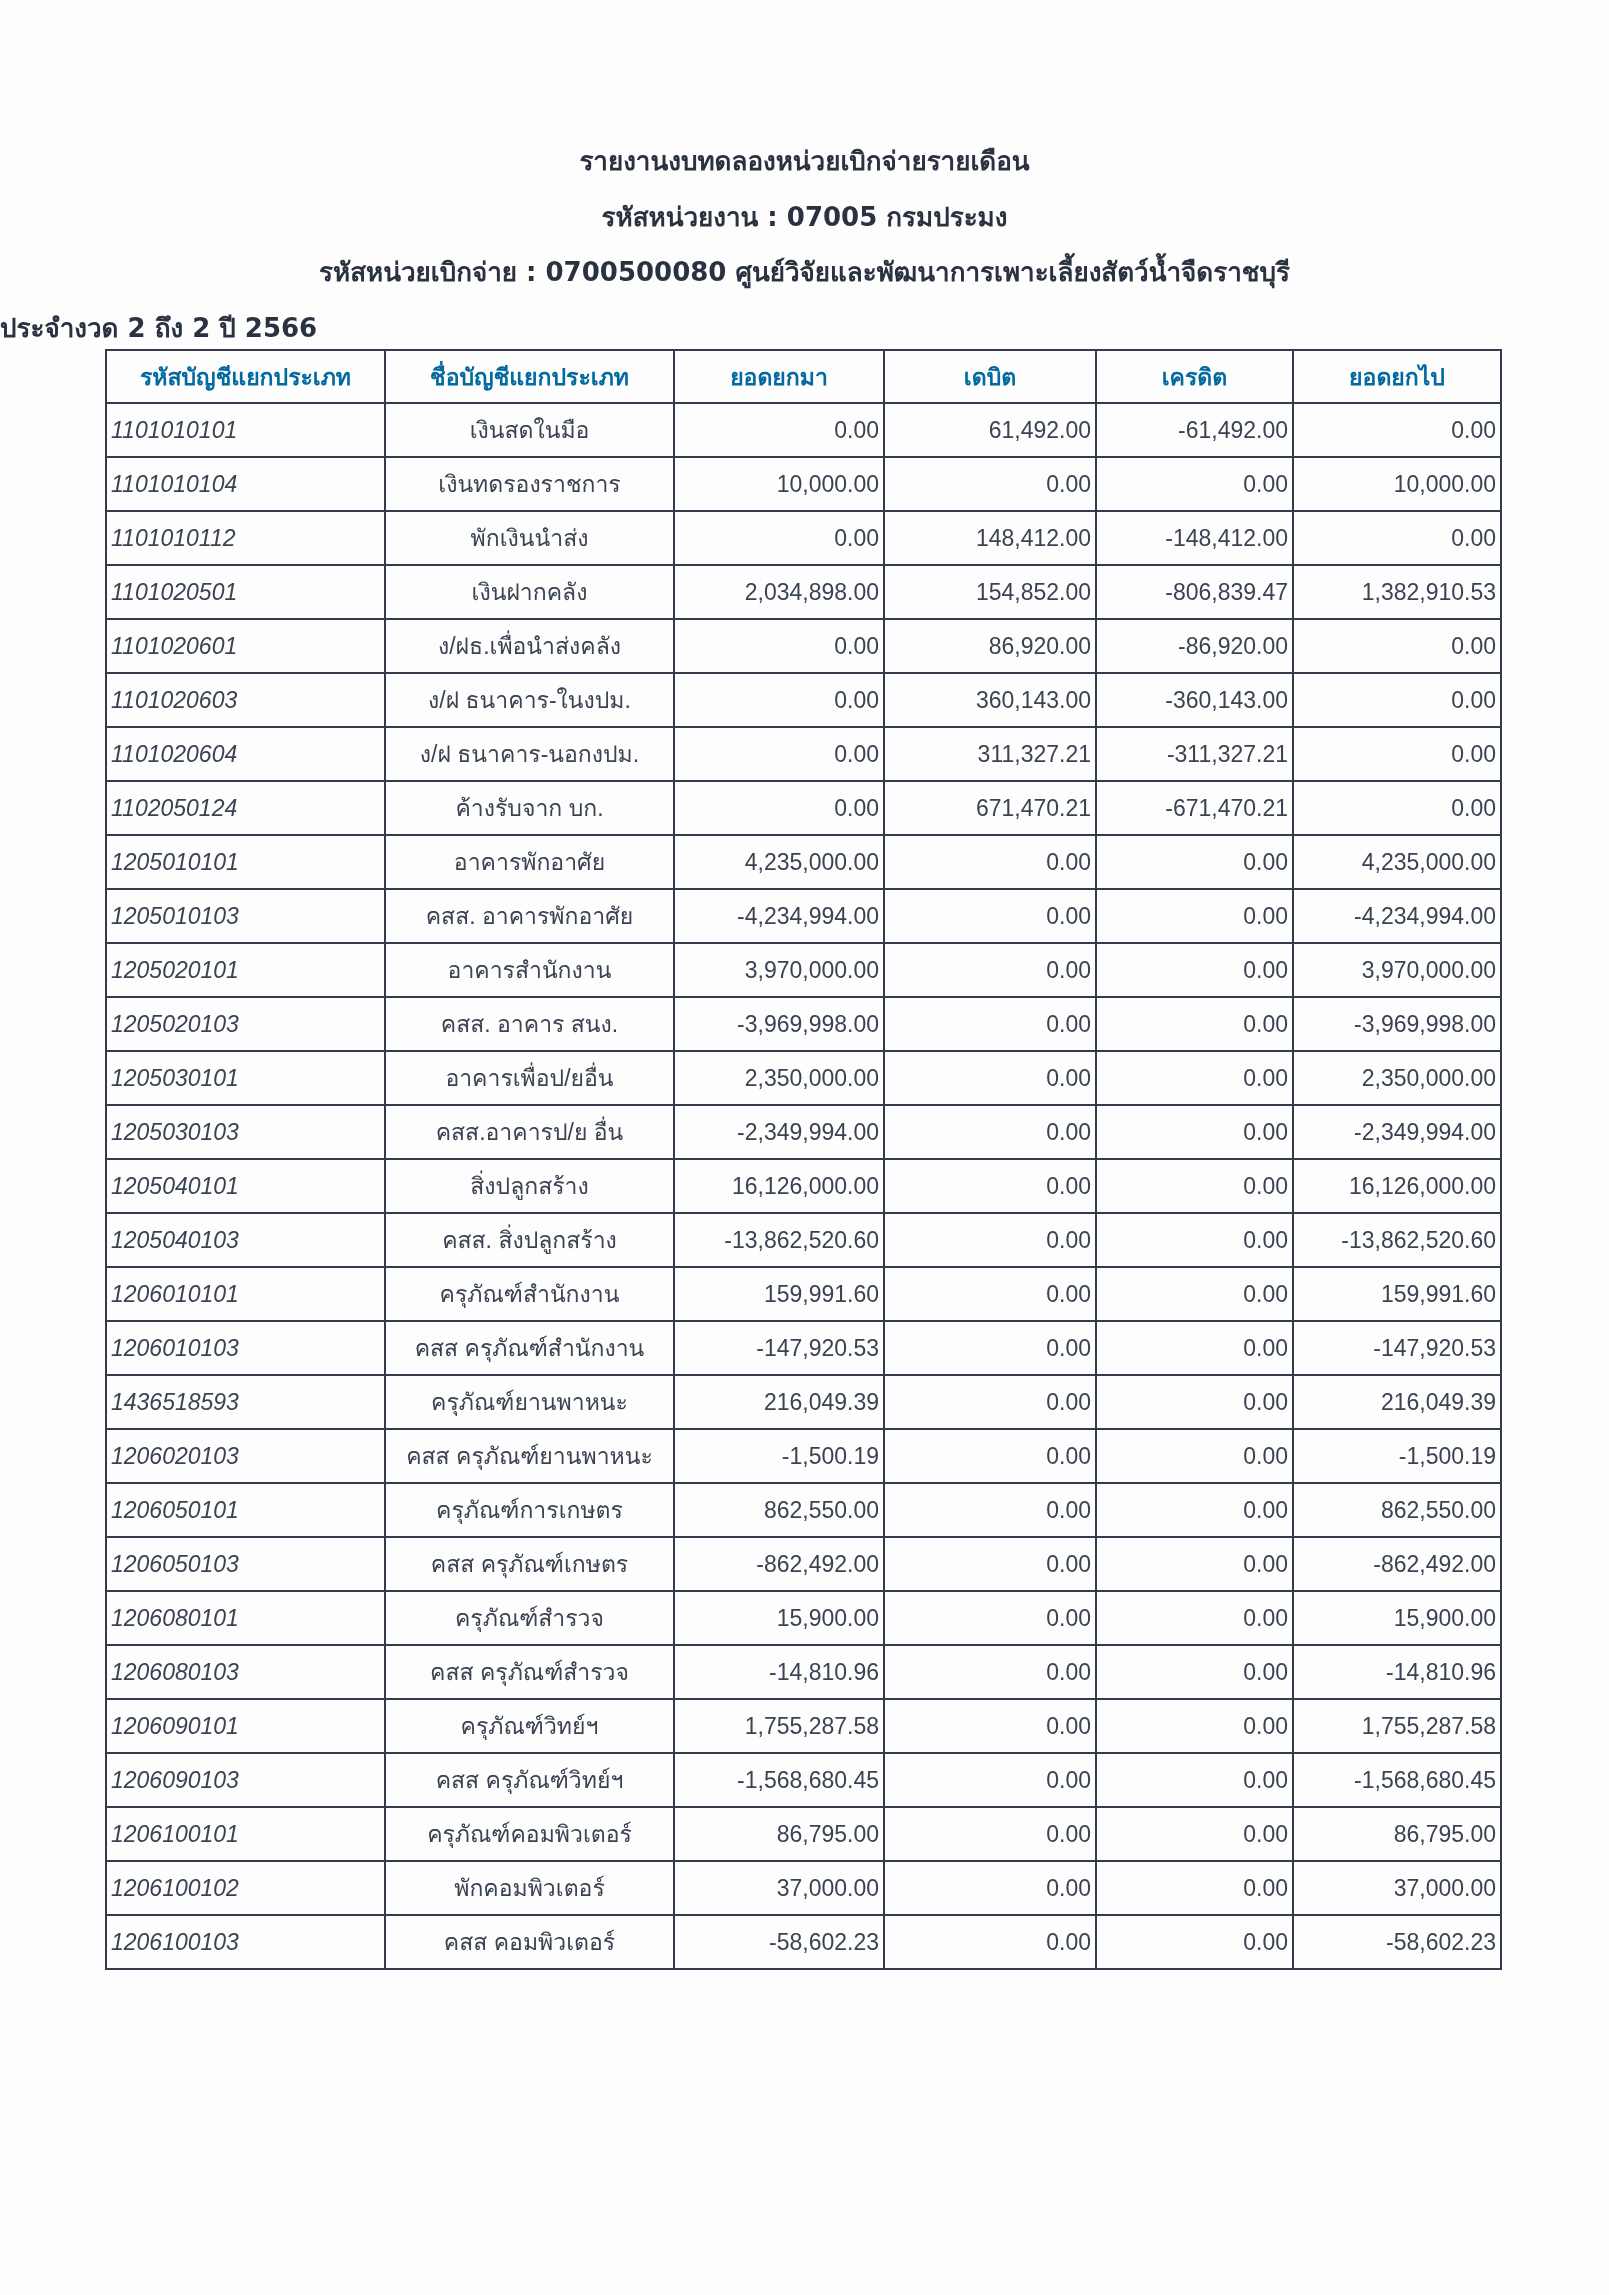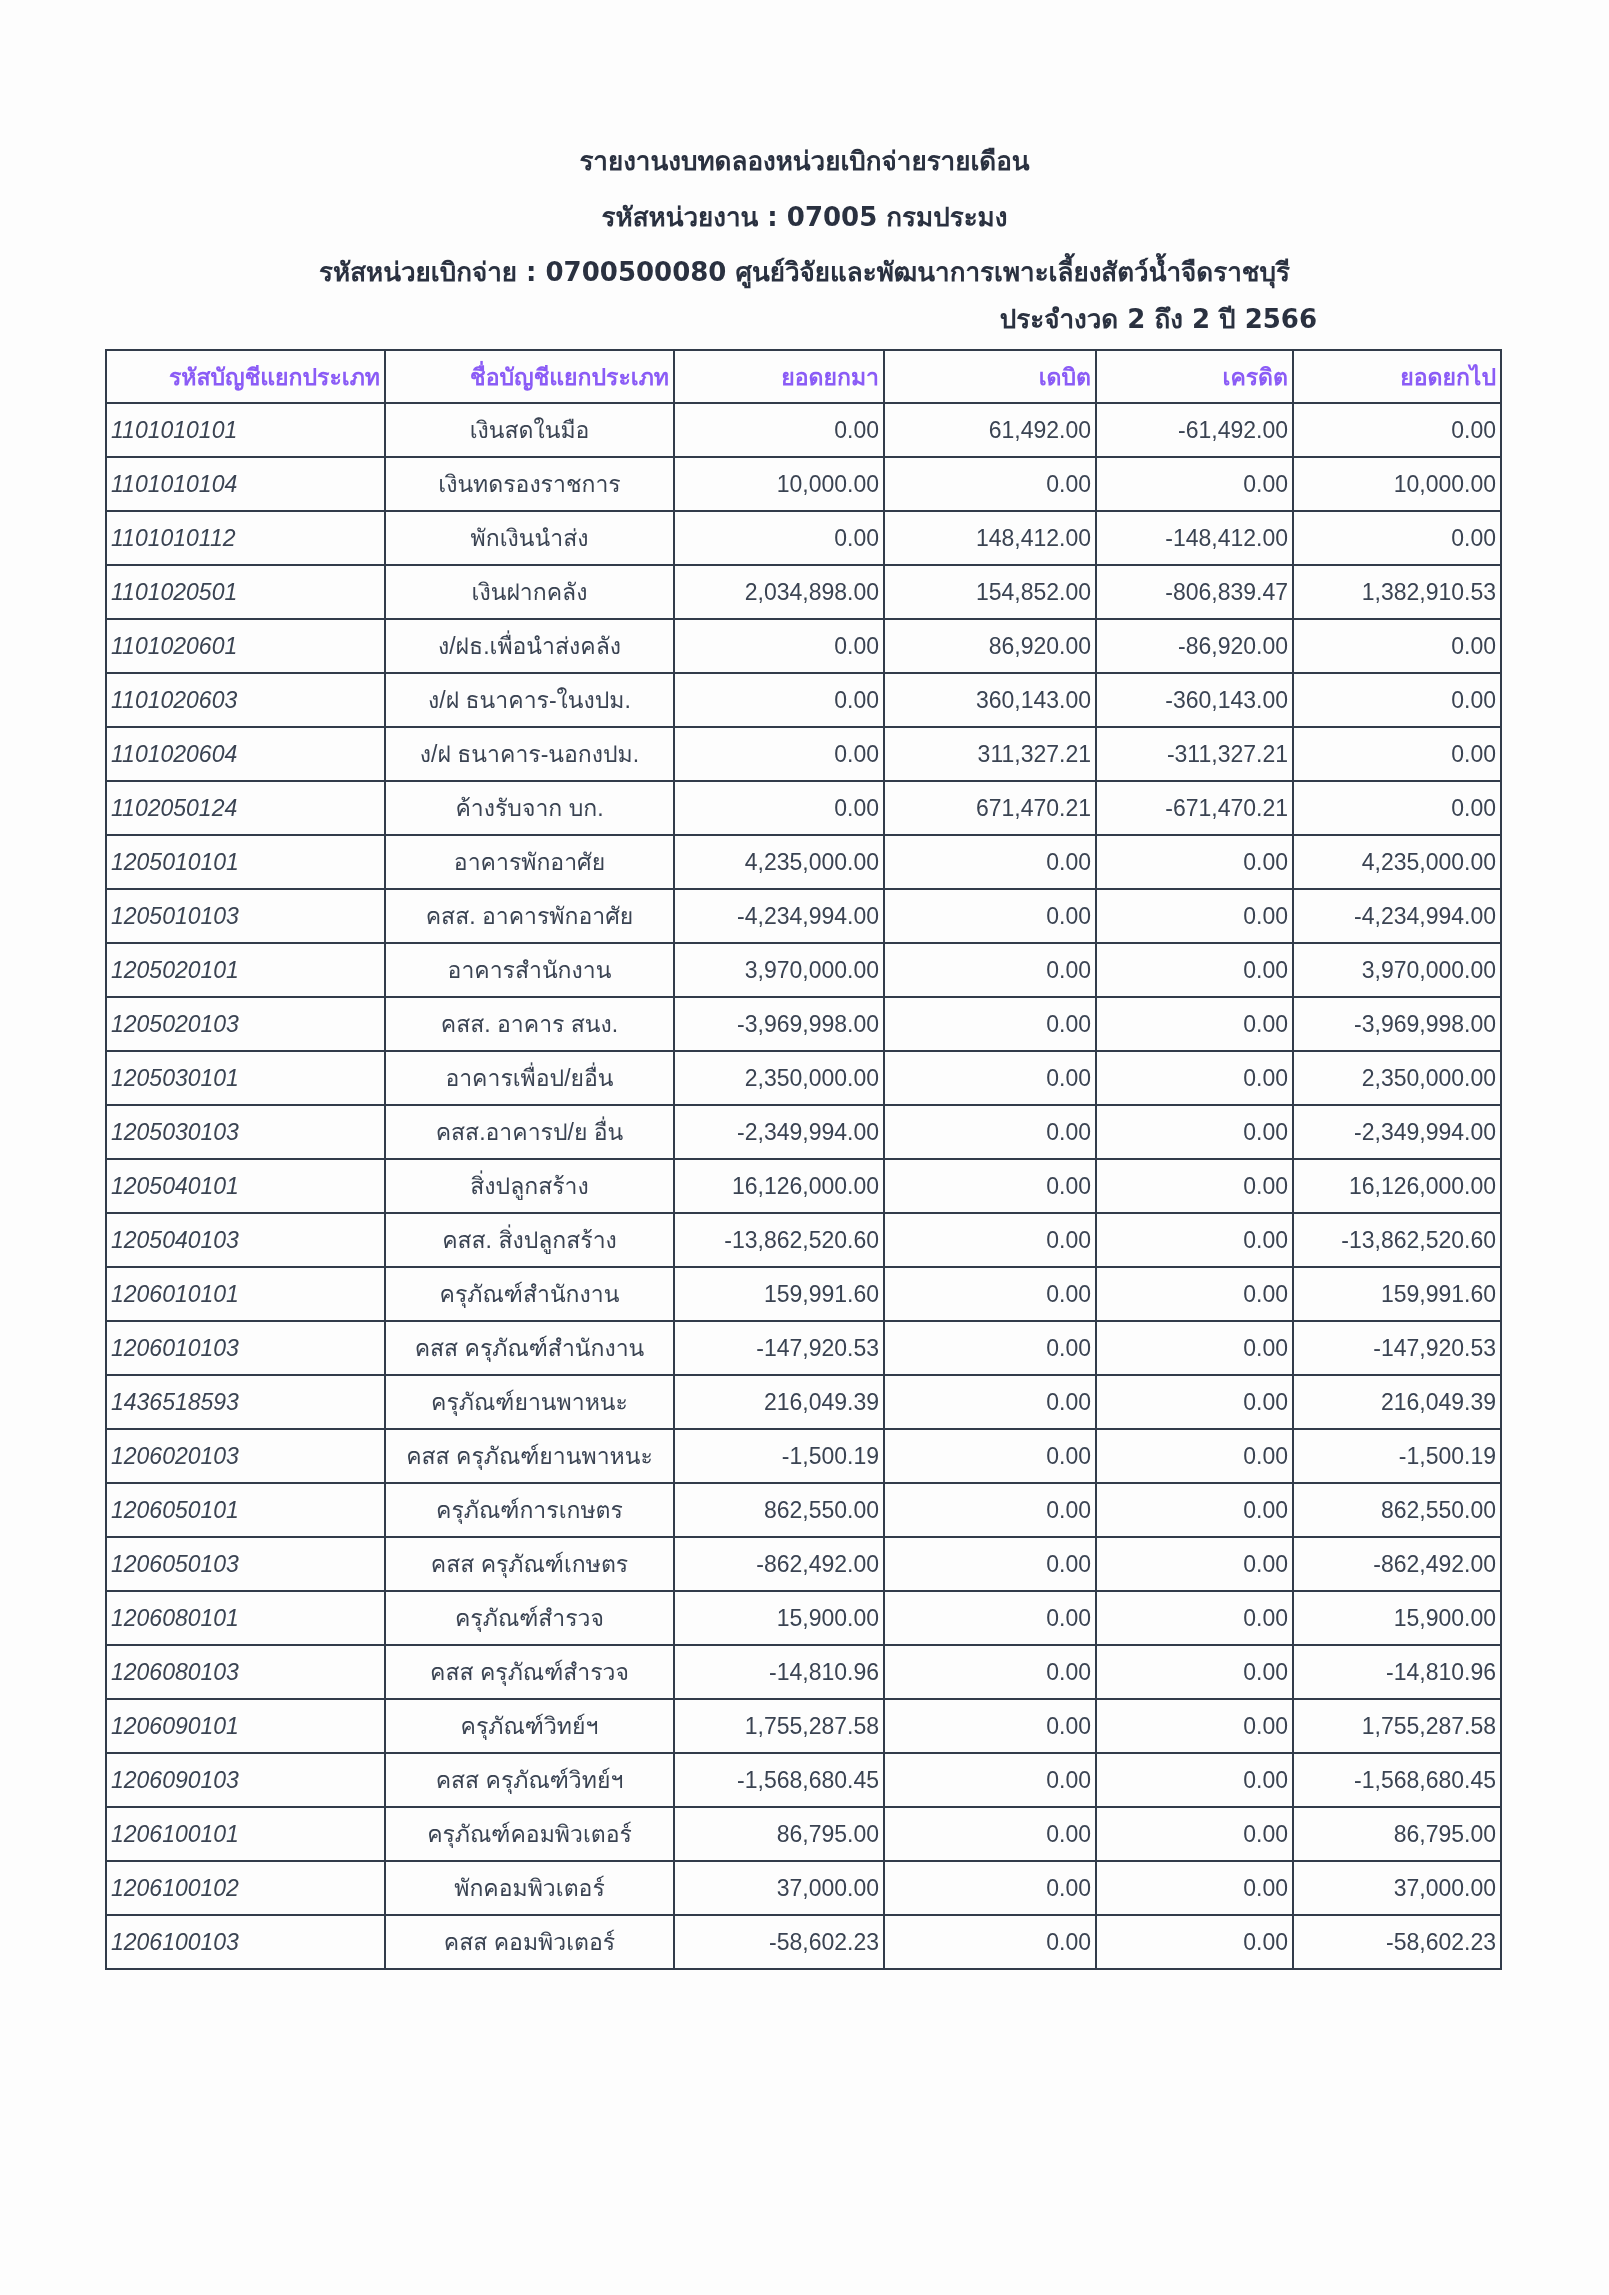--- a/index.html
+++ b/index.html
@@ -1,27 +1,27 @@
 <!DOCTYPE html>
 <html style="font-size:10.7px"><head>
 <meta charset="utf-8">
 <style>
   html, body { margin:0; padding:0; background:#fdfdfd; }
   body { width:1609px; height:2295px; position:relative; overflow:hidden;
          font-family:"DejaVu Sans", "Liberation Sans", sans-serif; color:#2c3441; }
   .t1 { position:absolute; top:140px; left:0; width:1609px; text-align:center; }
   .t2 { position:absolute; top:196px; left:0; width:1609px; text-align:center; }
   .t3 { position:absolute; top:251px; left:0; width:1609px; text-align:center; }
-  .t4 { position:absolute; top:298px; left:0; width:1317px; text-align:right; }
+  .t4 { position:absolute; top:307px; left:0; width:1317px; text-align:left; }
   .ttl { font-weight:bold; font-size:26px; color:#2a3140; }
   table.ledger { position:absolute; left:105px; top:349px; width:1396px;
          border-collapse:collapse; table-layout:fixed; border:2.7px solid #2f3a48; }
   table.ledger th, table.ledger td { border:2px solid #323c4a; padding:0 4px; height:52px;
          font-size:23px; white-space:nowrap; overflow:hidden; }
-  table.ledger th { font-weight:bold; text-align:right; height:51px; color:#8b5cf6; }
+  table.ledger th { font-weight:bold; text-align:center; height:51px; color:#0369a1; }
   table.ledger td { font-family:"Liberation Sans Narrow","Liberation Sans", sans-serif; color:#3a4352; }
   td.num { text-align:right; padding-right:2.7px; }
   td.code { text-align:left; padding-left:4px;font-style:italic; }
   td.name { text-align:center; padding-left:2.7px; font-family:"DejaVu Sans", sans-serif; font-size:21px; }
   col.c1 { width:279px; } col.c2 { width:289px; } col.c3 { width:210px; }
   col.c4 { width:212px; } col.c5 { width:197px; } col.c6 { width:208px; }
 </style>
 </head>
 <body>
 

